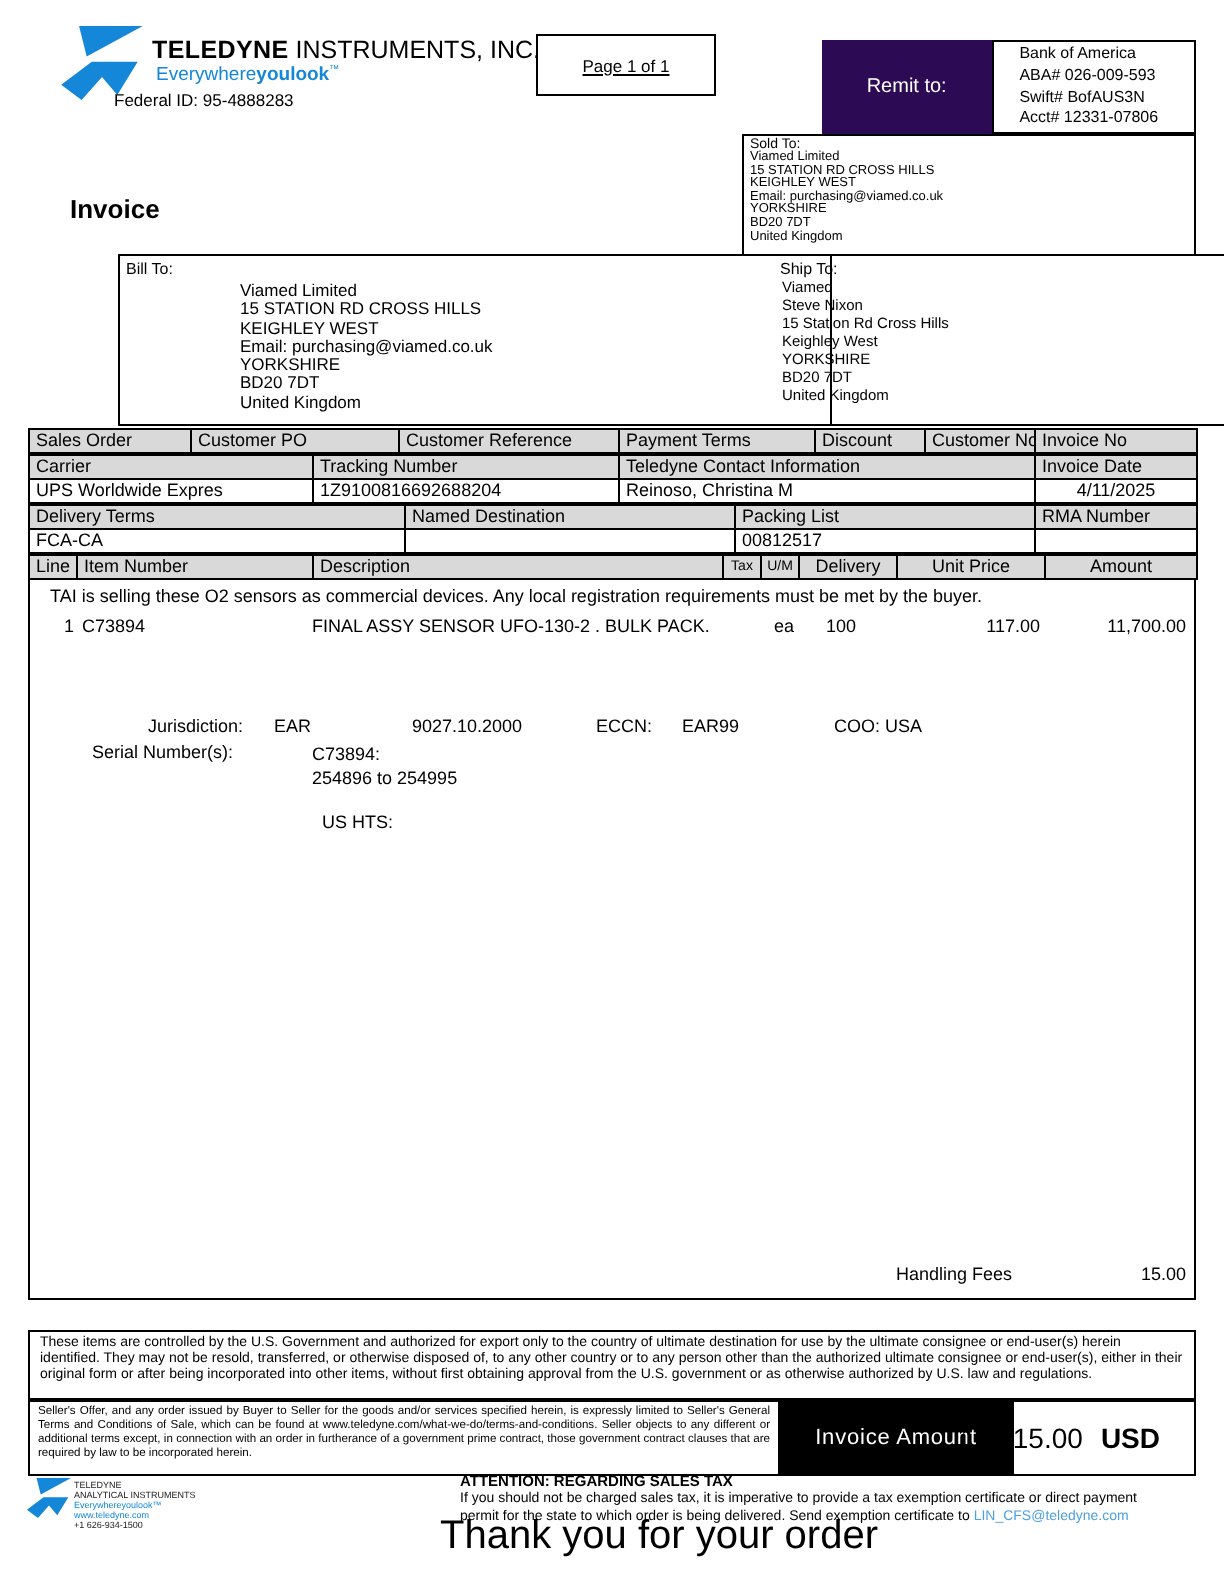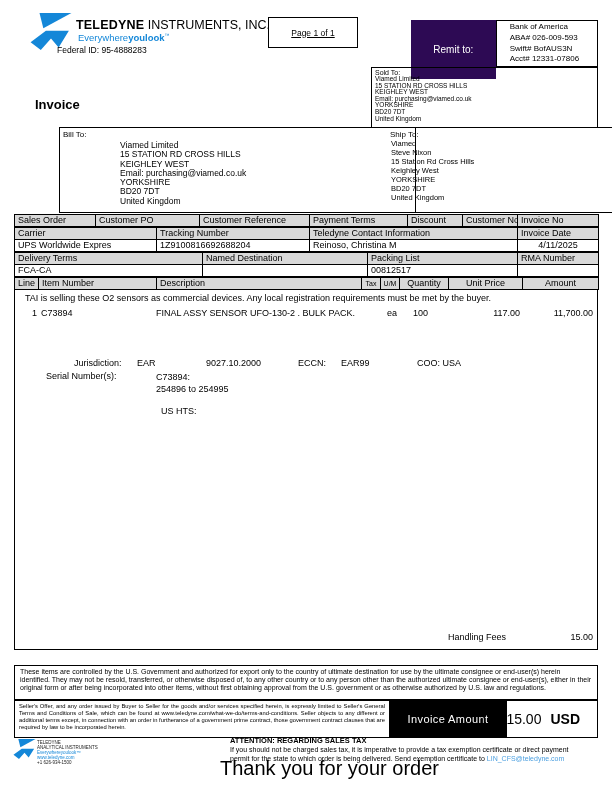--- a/index.html
+++ b/index.html
@@ -17,21 +17,21 @@
   .company-line{position:absolute;left:76px;top:18px;font-size:12.5px;white-space:nowrap;}
   .company-line .b{font-weight:bold;letter-spacing:.2px;}
   .tagline{position:absolute;left:78px;top:32px;font-size:9.5px;color:var(--brand-blue);white-space:nowrap;}
   .tagline .b{font-weight:bold;}
   .tagline sup{font-size:5px;}
   .federal-id{position:absolute;left:57px;top:45px;font-size:8.5px;}
   .page-box{position:absolute;left:268px;top:17px;width:90px;height:31px;border:1px solid #000;
             font-size:8.5px;display:flex;align-items:center;justify-content:center;text-decoration:underline;}
 
   .remit-row{position:absolute;left:371px;top:20px;width:227px;height:47px;display:flex;}
-  .remit-label{width:106px;height:59px;background:var(--remit-purple);color:#fff;font-size:10px;
+  .remit-label{width:106px;height:47px;background:var(--remit-purple);color:#fff;font-size:10px;
                display:flex;align-items:center;justify-content:center;margin-left:40px;}
   .remit-details{width:121px;height:47px;border:1px solid #000;font-size:8px;line-height:10.8px;padding:1px 13px;overflow:hidden;}
 
   .sold-box{position:absolute;left:371px;top:67px;width:227px;height:60px;border:1px solid #000;border-bottom:none;
             padding:1px 3px;overflow:hidden;}
   .sold-box .box-label{font-size:7px;}
   .sold-lines{font-size:6.5px;line-height:6.6px;}
 
   .invoice-title{position:absolute;left:35px;top:97px;font-size:13px;font-weight:bold;}
 
@@ -226,21 +226,21 @@
           <col style="width:74px">
           <col style="width:76px">
         </colgroup>
       <tbody>
           <tr class="hdr">
         <td>Line</td>
         <td>Item Number</td>
         <td>Description</td>
         <td class="small">Tax</td>
         <td class="small">U/M</td>
-        <td class="c">Quantity</td>
+        <td class="c">Delivery</td>
         <td class="c">Unit Price</td>
         <td class="c">Amount</td>
       </tr>
     </tbody>
       </table>
 
     <div class="items-body">
       <div class="abs" style="left:10px;top:3px;">TAI is selling these O2 sensors as commercial devices. Any local registration requirements must be met by the buyer.</div>
 
       <div>

